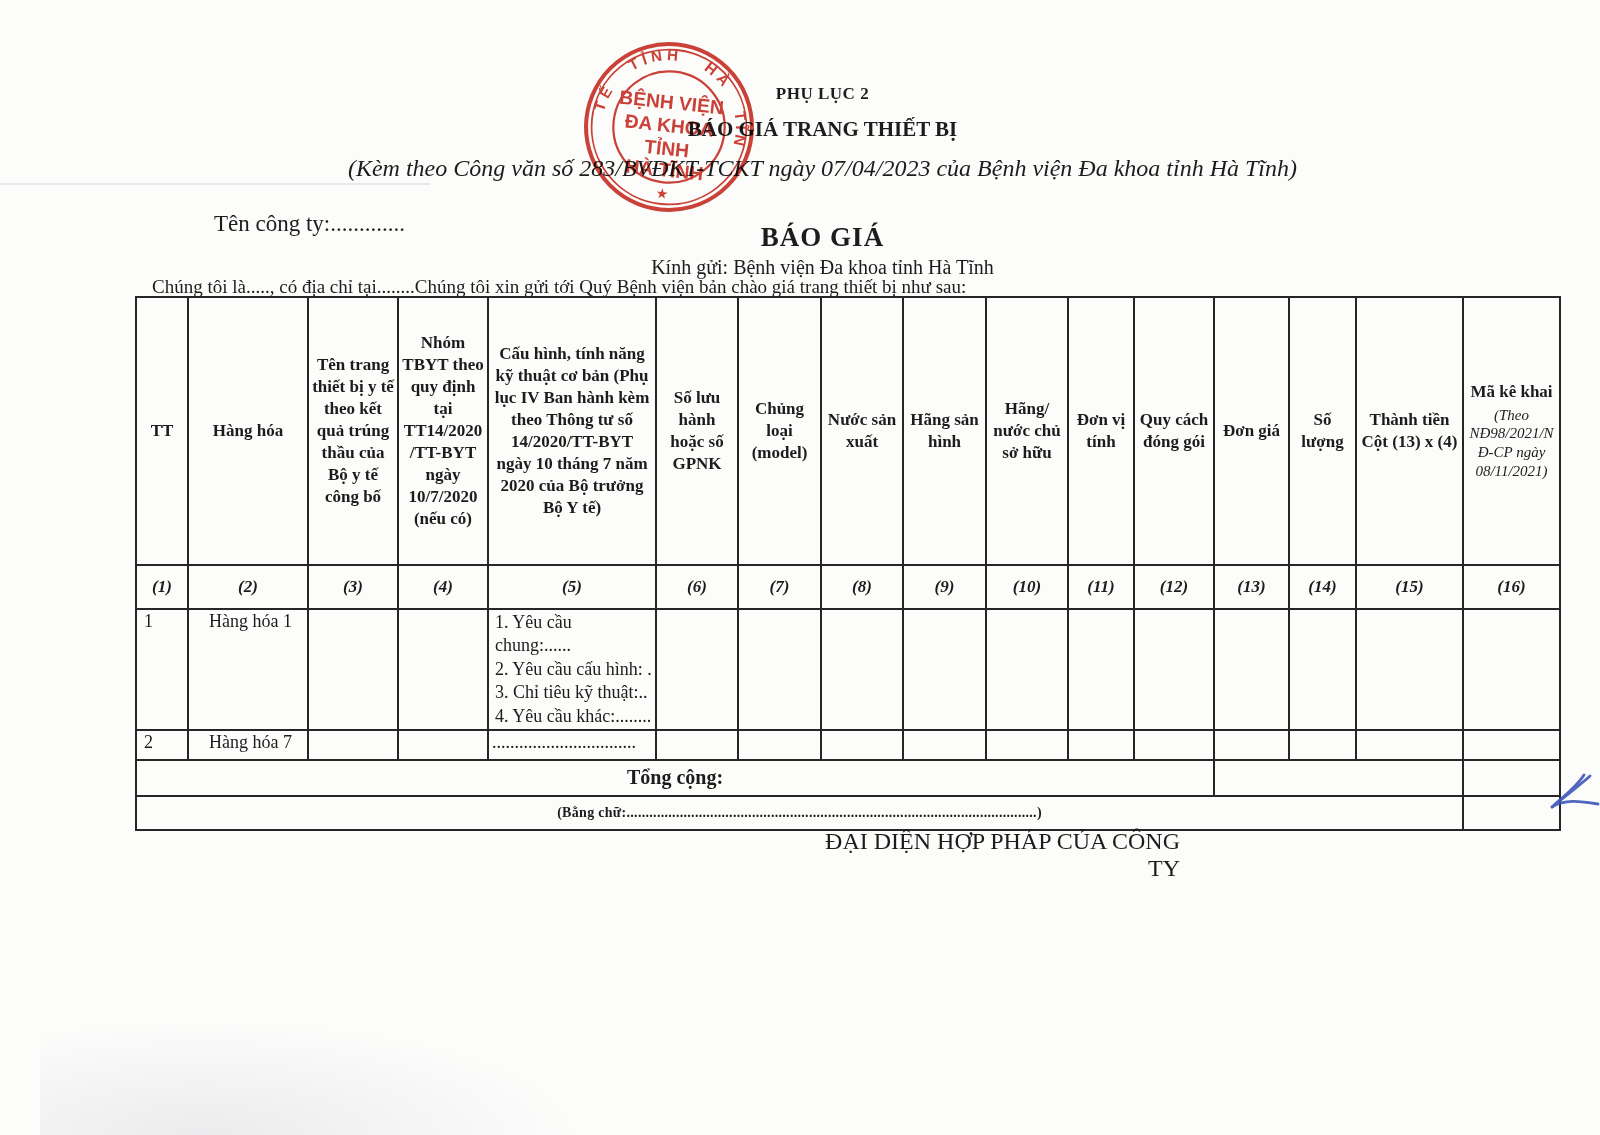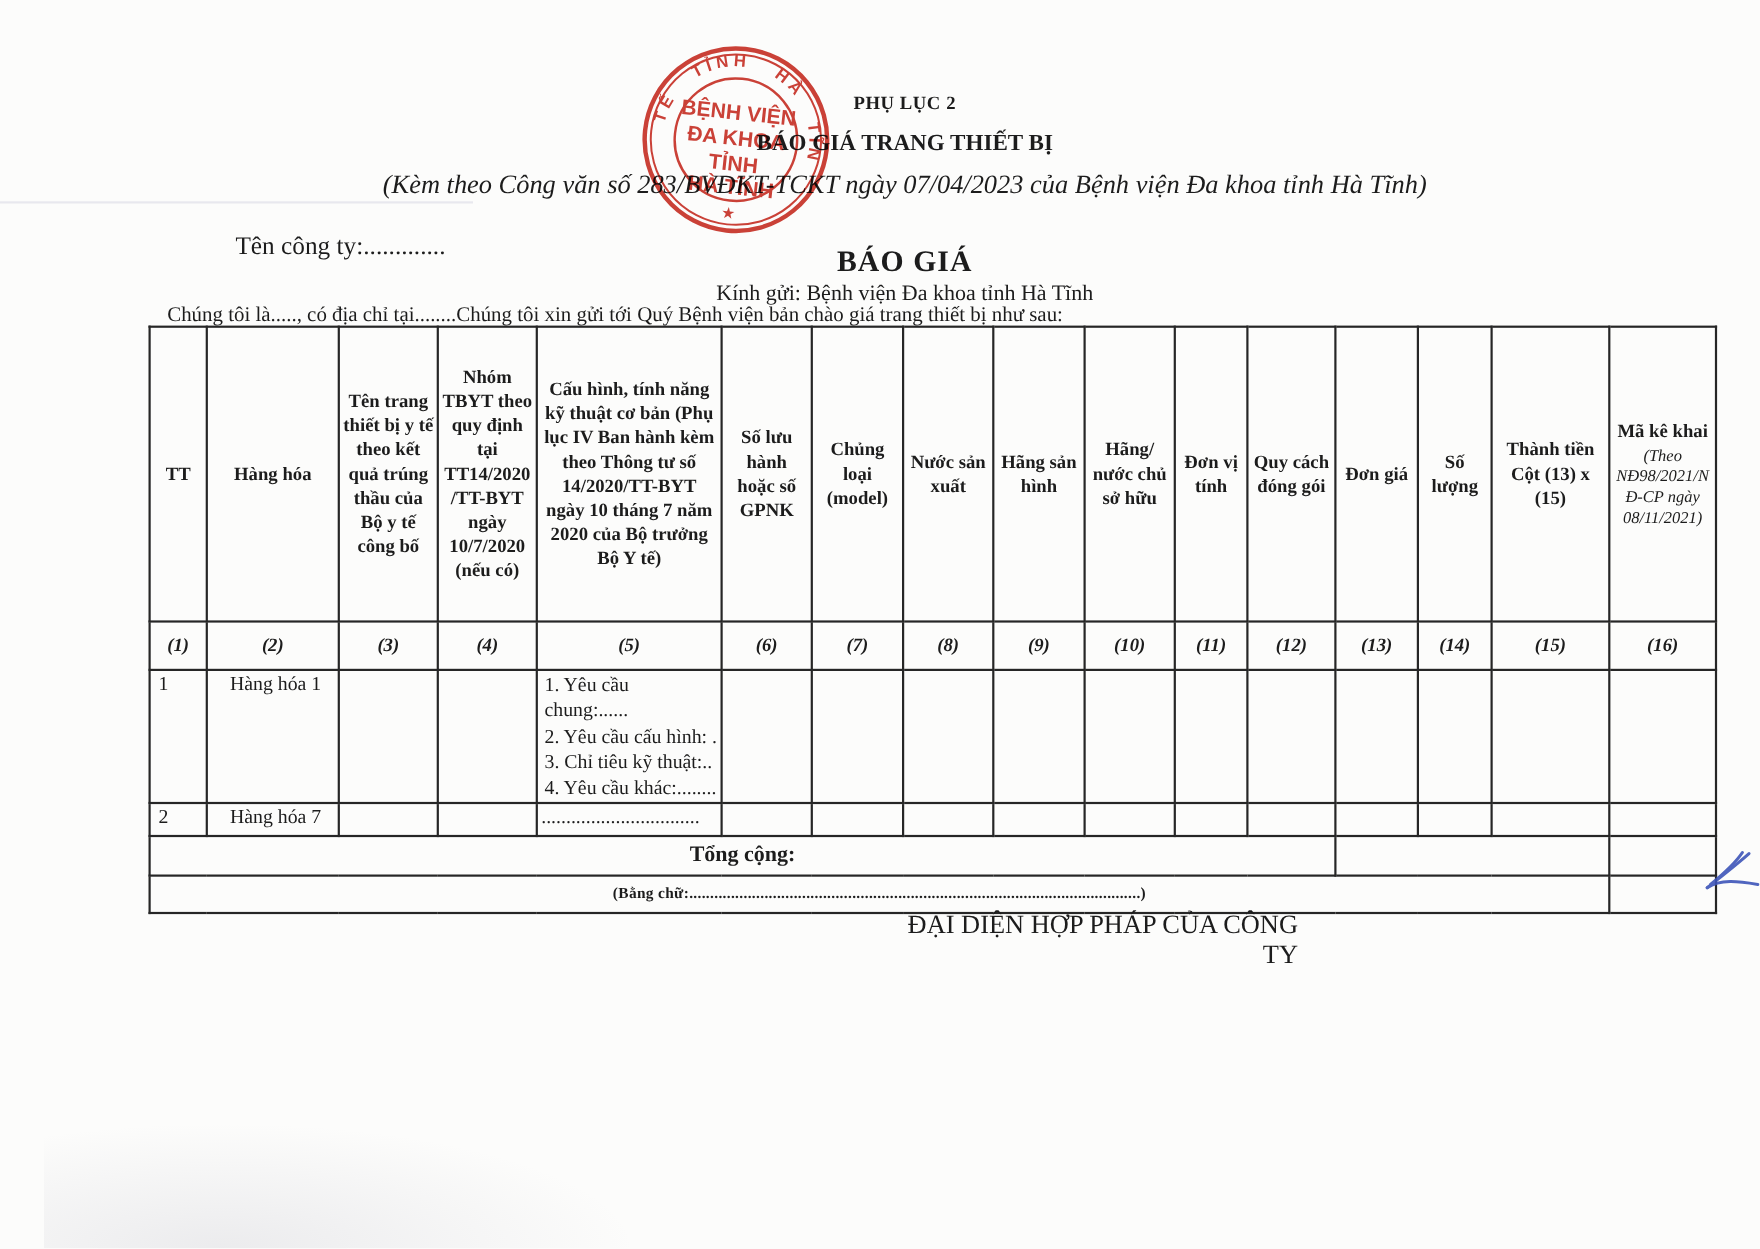--- a/index.html
+++ b/index.html
@@ -103,21 +103,21 @@
         <th>Cấu hình, tính năng kỹ thuật cơ bản (Phụ lục IV Ban hành kèm theo Thông tư số 14/2020/TT-BYT ngày 10 tháng 7 năm 2020 của Bộ trưởng Bộ Y tế)</th>
         <th>Số lưu hành hoặc số GPNK</th>
         <th>Chủng loại (model)</th>
         <th>Nước sản xuất</th>
         <th>Hãng sản hình</th>
         <th>Hãng/ nước chủ sở hữu</th>
         <th>Đơn vị tính</th>
         <th>Quy cách đóng gói</th>
         <th>Đơn giá</th>
         <th>Số lượng</th>
-        <th>Thành tiền Cột (13) x (15)</th>
+        <th>Thành tiền Cột (13) x (4)</th>
         <th>
           <span>Mã kê khai</span>
           <span class="hdr-note">(Theo NĐ98/2021/NĐ-CP ngày 08/11/2021)</span>
         </th>
       </tr>
     </thead>
     <tbody>
       <tr class="num-row">
         <td>(1)</td>
         <td>(2)</td>

